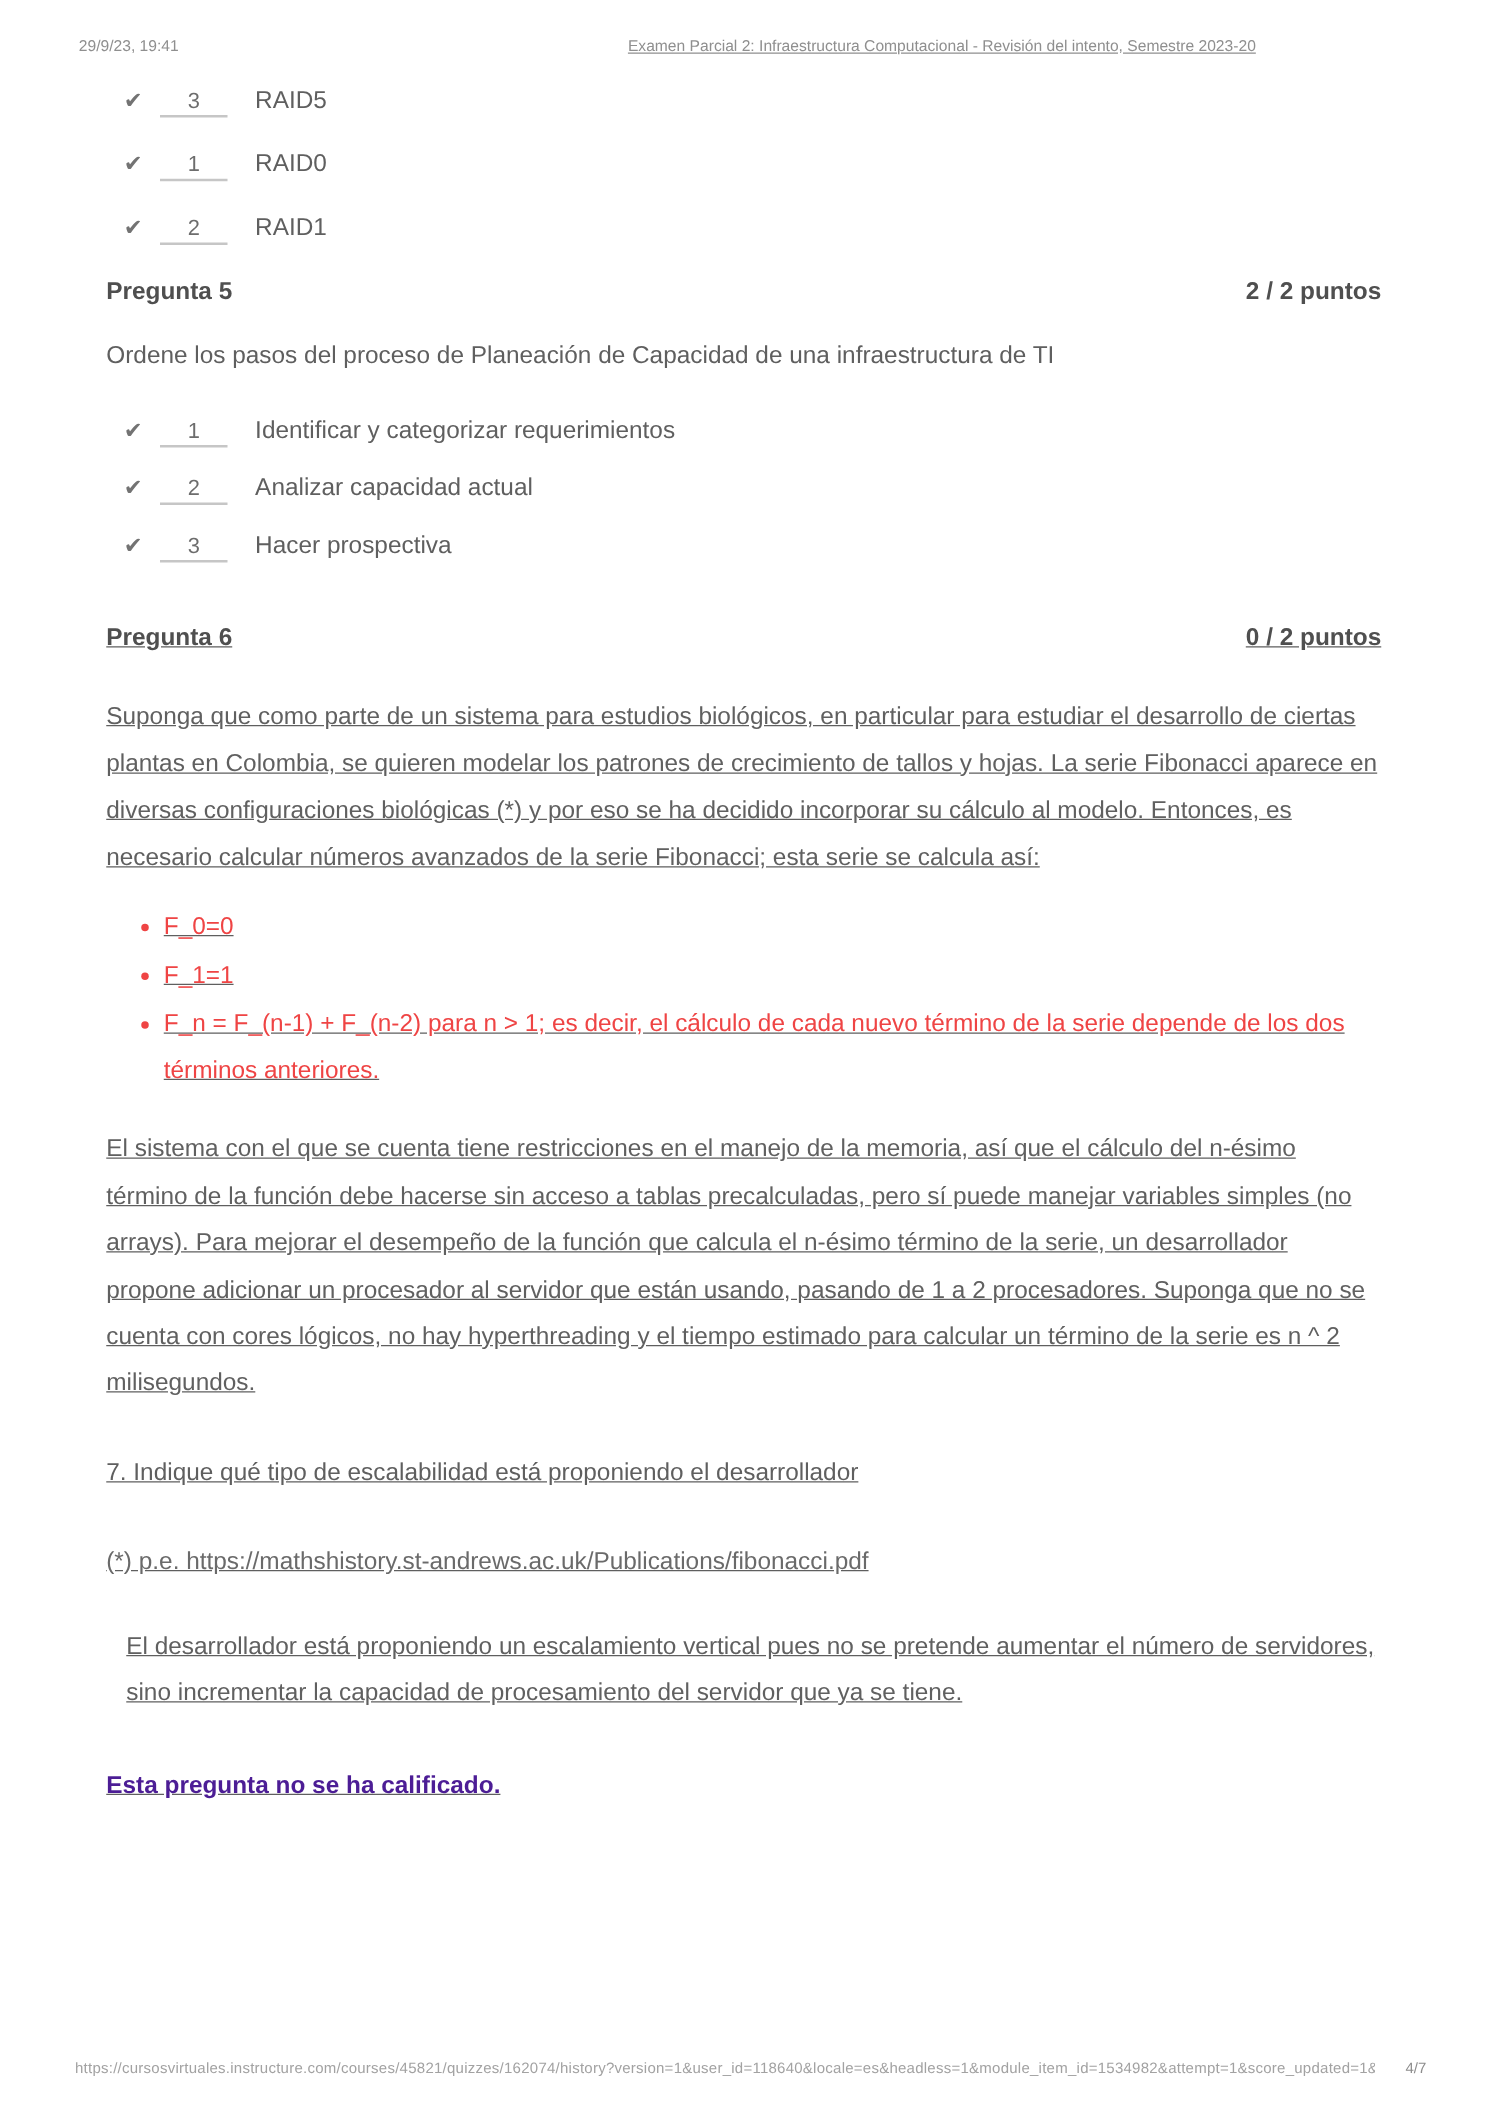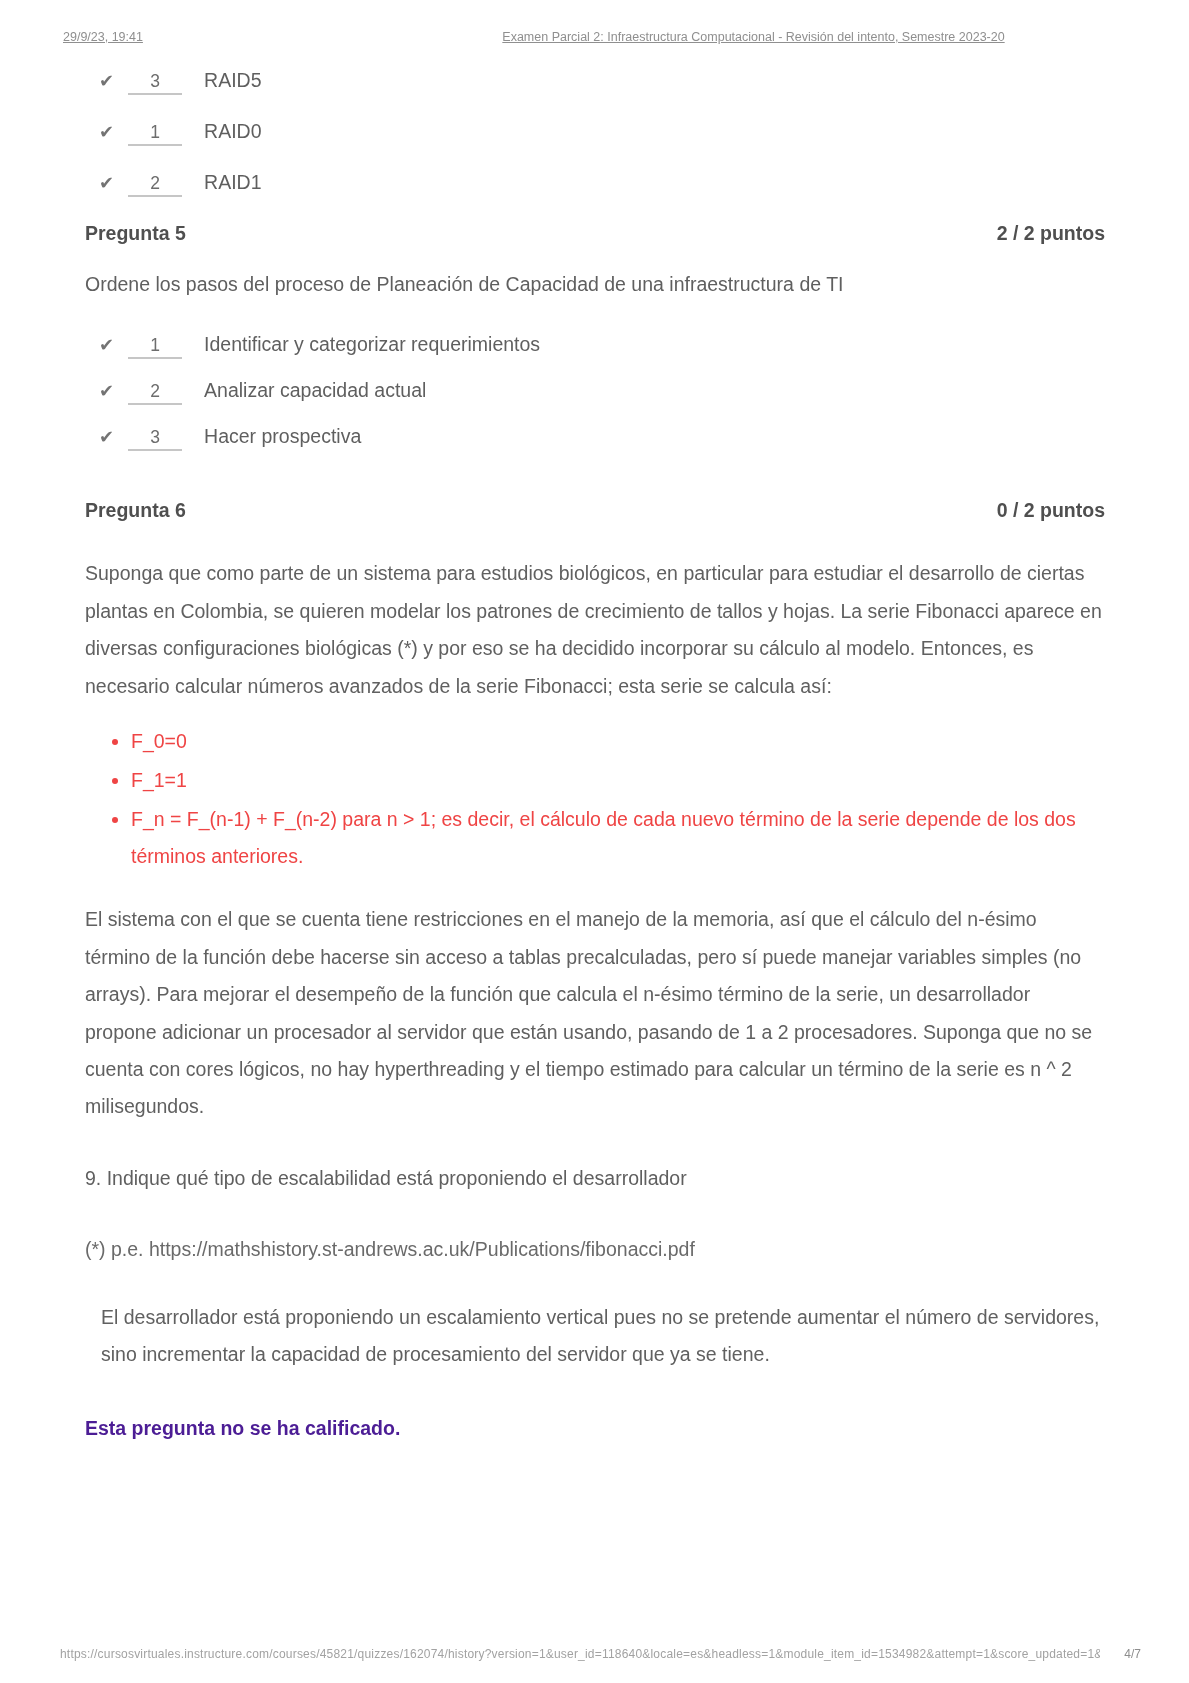--- a/index.html
+++ b/index.html
@@ -22,21 +22,21 @@
   
   .print-header {
     position: absolute;
     top: 30px;
     left: 63px;
     right: 55px;
     height: 18px;
     font-size: 12.5px;
     color: #8f8f8f;
   }
-  .print-header .datetime { position: absolute; left: 0; top: 0; white-space: nowrap; text-decoration: underline; }
+  .print-header .datetime { position: absolute; left: 0; top: 0; white-space: nowrap; }
   .print-header .doc-title {
     position: absolute;
     left: 310px;
     right: 0;
     top: 0;
     text-align: center;
     white-space: nowrap;
     overflow: hidden;
     text-decoration: underline;
   }
@@ -181,34 +181,34 @@
           </div>
           <div class="match-row">
             <span class="check">✔</span>
             <span class="ans-num">3</span>
             <span class="ans-label">Hacer prospectiva</span>
           </div>
         </div>
       </div>
     </section>
 
-    <section class="q-section" style="margin-top:44px;">
+    <section class="q-section" style="margin-top:44px;text-decoration:underline;">
       <div class="q-header">
         <span class="q-title">Pregunta 6</span>
         <span class="q-points">0 / 2 puntos</span>
       </div>
       <div class="q-body">
         <p class="para" style="margin-top:10px">Suponga que como parte de un sistema para estudios biológicos, en particular para estudiar el desarrollo de ciertas plantas en Colombia, se quieren modelar los patrones de crecimiento de tallos y hojas. La serie Fibonacci aparece en diversas configuraciones biológicas (*) y por eso se ha decidido incorporar su cálculo al modelo. Entonces, es necesario calcular números avanzados de la serie Fibonacci; esta serie se calcula así:</p>
         <ul class="fib-bullets">
           <li>F_0=0</li>
           <li>F_1=1</li>
           <li>F_n = F_(n-1) + F_(n-2) para n &gt; 1; es decir, el cálculo de cada nuevo término de la serie depende de los dos términos anteriores.</li>
         </ul>
         <p class="para">El sistema con el que se cuenta tiene restricciones en el manejo de la memoria, así que el cálculo del n-ésimo término de la función debe hacerse sin acceso a tablas precalculadas, pero sí puede manejar variables simples (no arrays). Para mejorar el desempeño de la función que calcula el n-ésimo término de la serie, un desarrollador propone adicionar un procesador al servidor que están usando, pasando de 1 a 2 procesadores. Suponga que no se cuenta con cores lógicos, no hay hyperthreading y el tiempo estimado para calcular un término de la serie es n ^ 2 milisegundos.</p>
-        <p class="subq">9. Indique qué tipo de escalabilidad está proponiendo el desarrollador</p>
+        <p class="subq">7. Indique qué tipo de escalabilidad está proponiendo el desarrollador</p>
         <p class="reference">(*) p.e. https://mathshistory.st-andrews.ac.uk/Publications/fibonacci.pdf</p>
         <p class="student-answer">El desarrollador está proponiendo un escalamiento vertical pues no se pretende aumentar el número de servidores, sino incrementar la capacidad de procesamiento del servidor que ya se tiene.</p>
         <p class="notice">Esta pregunta no se ha calificado.</p>
       </div>
     </section>
 
   </div>
 
   <div class="print-footer">
     <span class="url">https://cursosvirtuales.instructure.com/courses/45821/quizzes/162074/history?version=1&amp;user_id=118640&amp;locale=es&amp;headless=1&amp;module_item_id=1534982&amp;attempt=1&amp;score_updated=1&amp;tsjw=FdTsjw</span>

